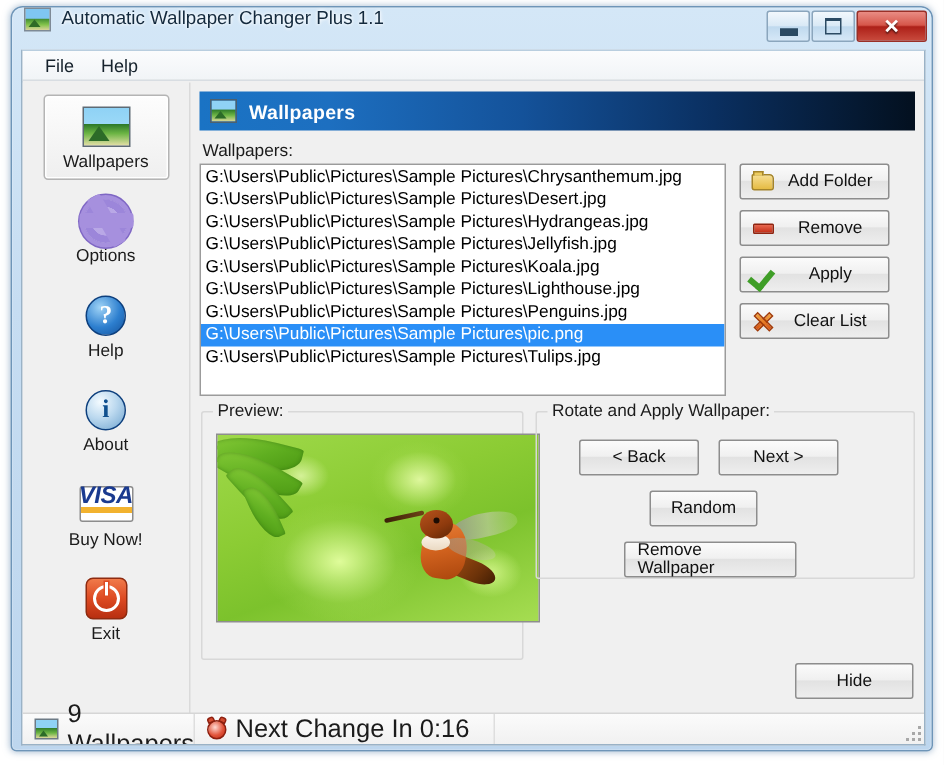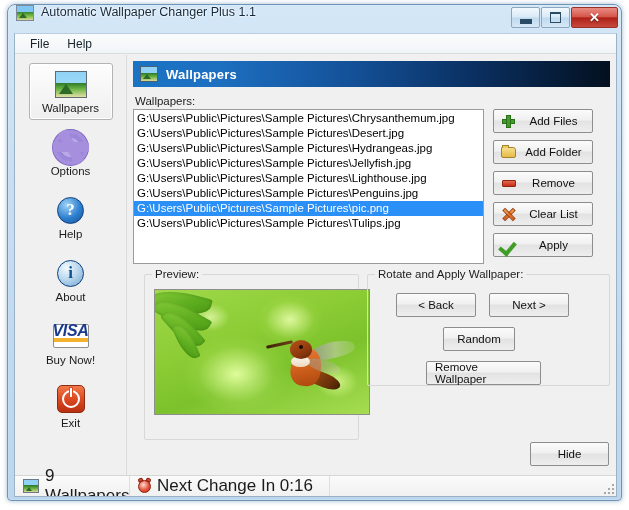--- a/index.html
+++ b/index.html
@@ -367,21 +367,21 @@
   .group-title {
     position: absolute;
     top: -7px;
     left: 7px;
     background: #f0f0f0;
     padding: 0 3px;
     font-size: 11.5px;
     color: #1b1b1b;
   }
   #preview-group {
-    width: 215px; height: 166px; flex:none; margin-left:11px;
+    width: 215px; height: 166px; flex:none; margin-left:1px;
   }
   #preview-image {
     position:absolute;
     left: 9px; top: 14px;
     width: 216px; height: 126px;
     border: 1px solid #8e8e8e;
     overflow: hidden;
     box-sizing: border-box;
     background:
       radial-gradient(ellipse 54px 40px at 38% 68%, rgba(228,255,160,0.95) 0%, rgba(200,240,120,0.15) 70%, transparent 100%),
@@ -615,61 +615,56 @@
 
         <div class="field-label">Wallpapers:</div>
 
         <div id="list-row">
 
           <div id="wallpaper-list">
             <div class="list-item">G:\Users\Public\Pictures\Sample Pictures\Chrysanthemum.jpg</div>
             <div class="list-item">G:\Users\Public\Pictures\Sample Pictures\Desert.jpg</div>
             <div class="list-item">G:\Users\Public\Pictures\Sample Pictures\Hydrangeas.jpg</div>
             <div class="list-item">G:\Users\Public\Pictures\Sample Pictures\Jellyfish.jpg</div>
+            <div class="list-item">G:\Users\Public\Pictures\Sample Pictures\Koala.jpg</div>
             <div class="list-item">G:\Users\Public\Pictures\Sample Pictures\Lighthouse.jpg</div>
             <div class="list-item">G:\Users\Public\Pictures\Sample Pictures\Penguins.jpg</div>
             <div class="list-item selected">G:\Users\Public\Pictures\Sample Pictures\pic.png</div>
             <div class="list-item">G:\Users\Public\Pictures\Sample Pictures\Tulips.jpg</div>
           </div>
 
           <div id="side-buttons">
 
-            <div class="btn side-btn">
-              <span class="btn-icon">
-                  <span class="g-plus"></span>
-                </span>
-              <span class="btn-label">Add Files</span>
-            </div>
 
             <div class="btn side-btn">
               <span class="btn-icon">
                   <span class="g-folder"></span>
                 </span>
               <span class="btn-label">Add Folder</span>
             </div>
 
             <div class="btn side-btn">
               <span class="btn-icon">
                   <span class="g-minus"></span>
                 </span>
               <span class="btn-label">Remove</span>
             </div>
 
             <div class="btn side-btn">
               <span class="btn-icon">
+                  <span class="g-check"></span>
+                </span>
+              <span class="btn-label">Apply</span>
+            </div>
+
+            <div class="btn side-btn">
+              <span class="btn-icon">
                   <span class="g-x"></span>
                 </span>
               <span class="btn-label">Clear List</span>
-            </div>
-
-            <div class="btn side-btn">
-              <span class="btn-icon">
-                  <span class="g-check"></span>
-                </span>
-              <span class="btn-label">Apply</span>
             </div>
 
           </div>
         </div>
 
         <div id="bottom-row">
 
           <div class="groupbox" id="preview-group">
             <span class="group-title">Preview:</span>
             <div id="preview-image">

